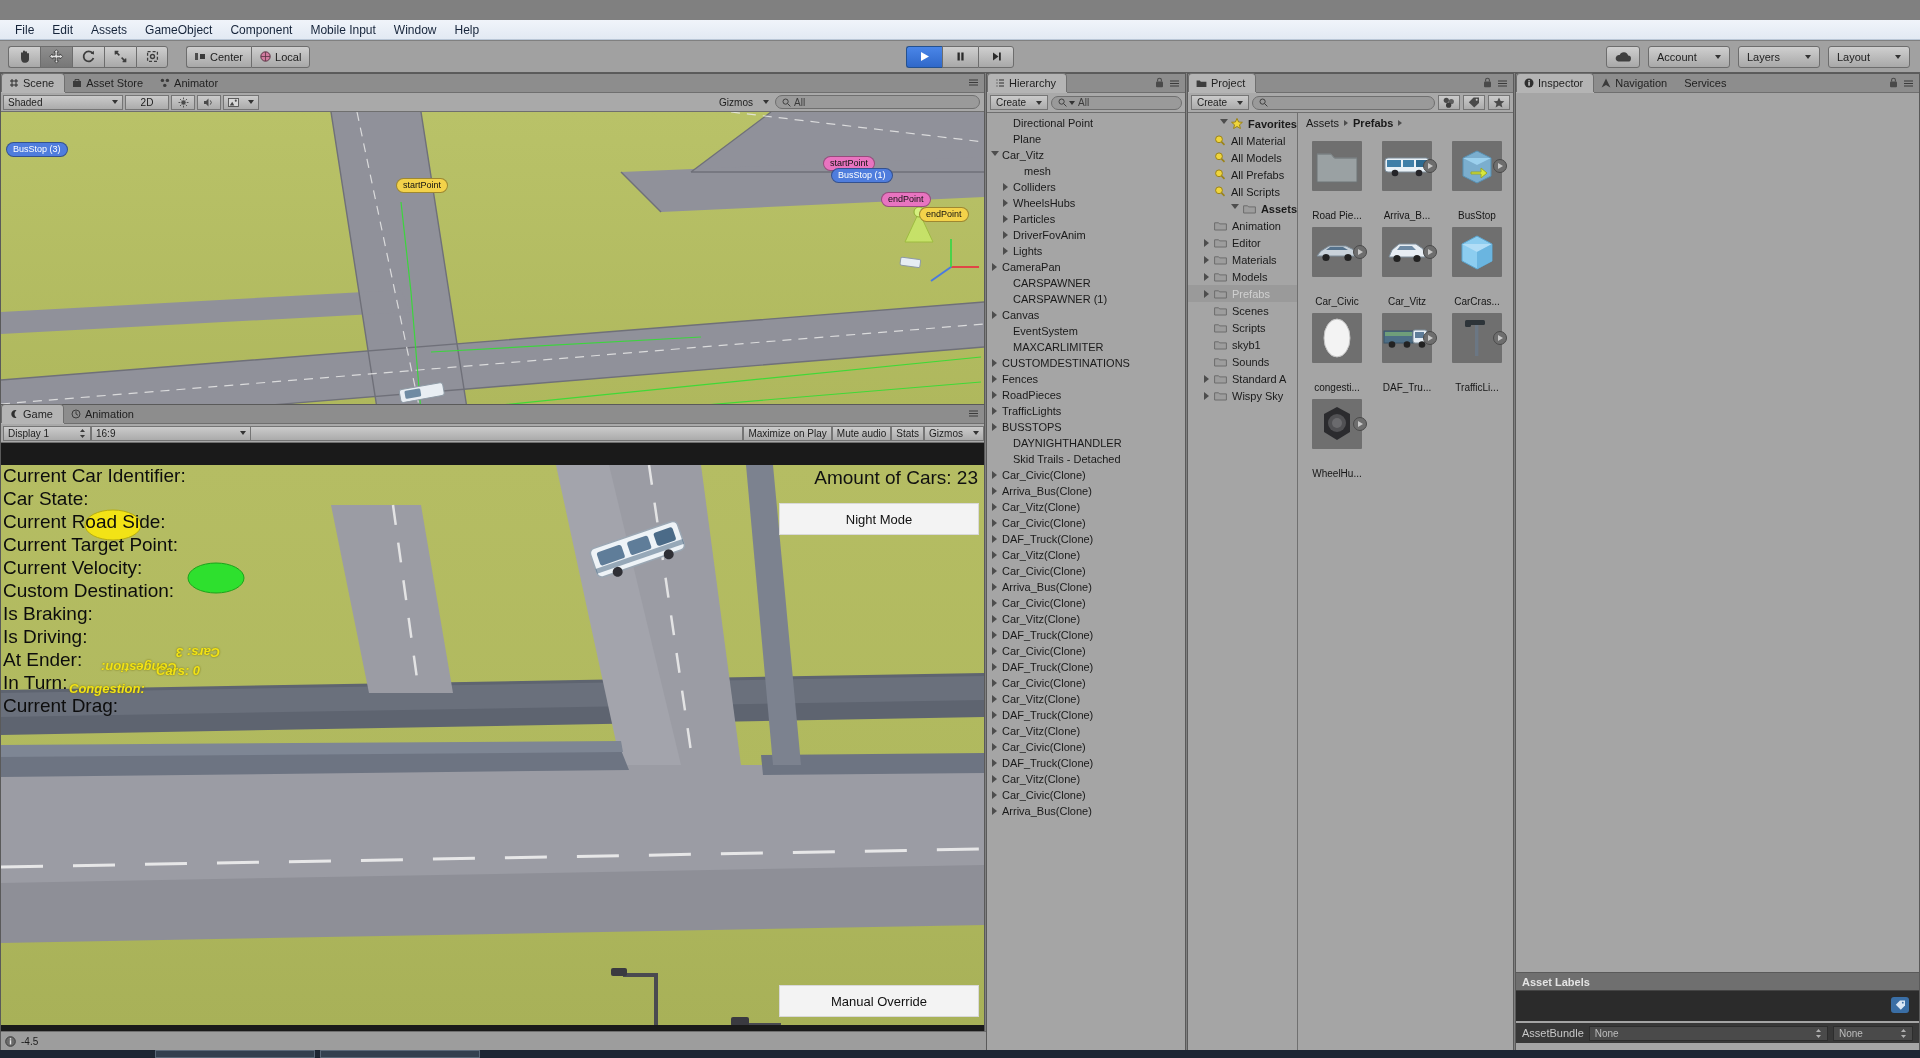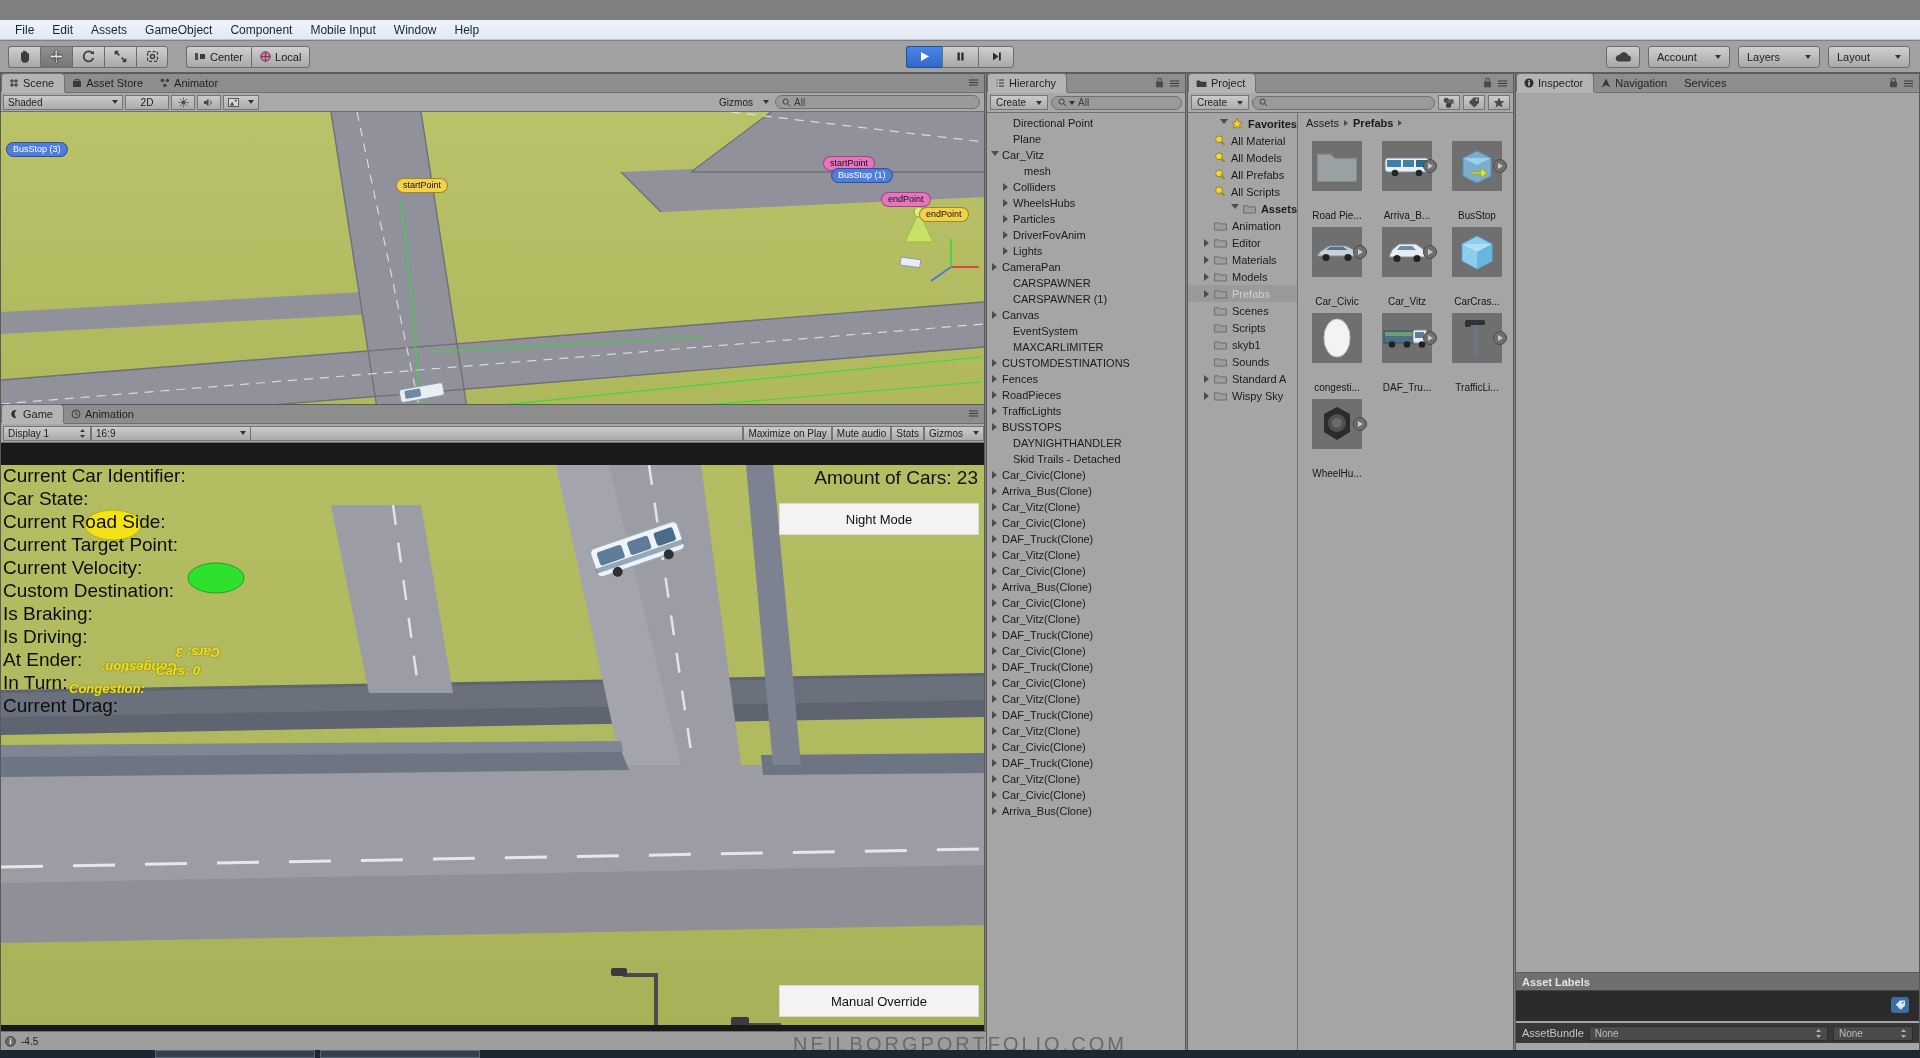--- a/index.html
+++ b/index.html
@@ -1462,20 +1462,19 @@
           <span>None</span>
           <svg width="7" height="9" viewBox="0 0 7 9">
               <polygon points="3.5,0 6,3 1,3" fill="#b0b0b0"></polygon>
               <polygon points="3.5,9 6,6 1,6" fill="#b0b0b0"></polygon>
             </svg>
         </div>
       </div>
     </div>
   </div>
 
-  <div class="watermark" style="bottom:2px;">NEILBORGPORTFOLIO.COM</div>
 
   <div class="taskbar">
     <div class="tb-item" style="left:155px;width:160px;"></div>
     <div class="tb-item" style="left:320px;width:160px;"></div>
   </div>
 
 </div>
 
 </body></html>

